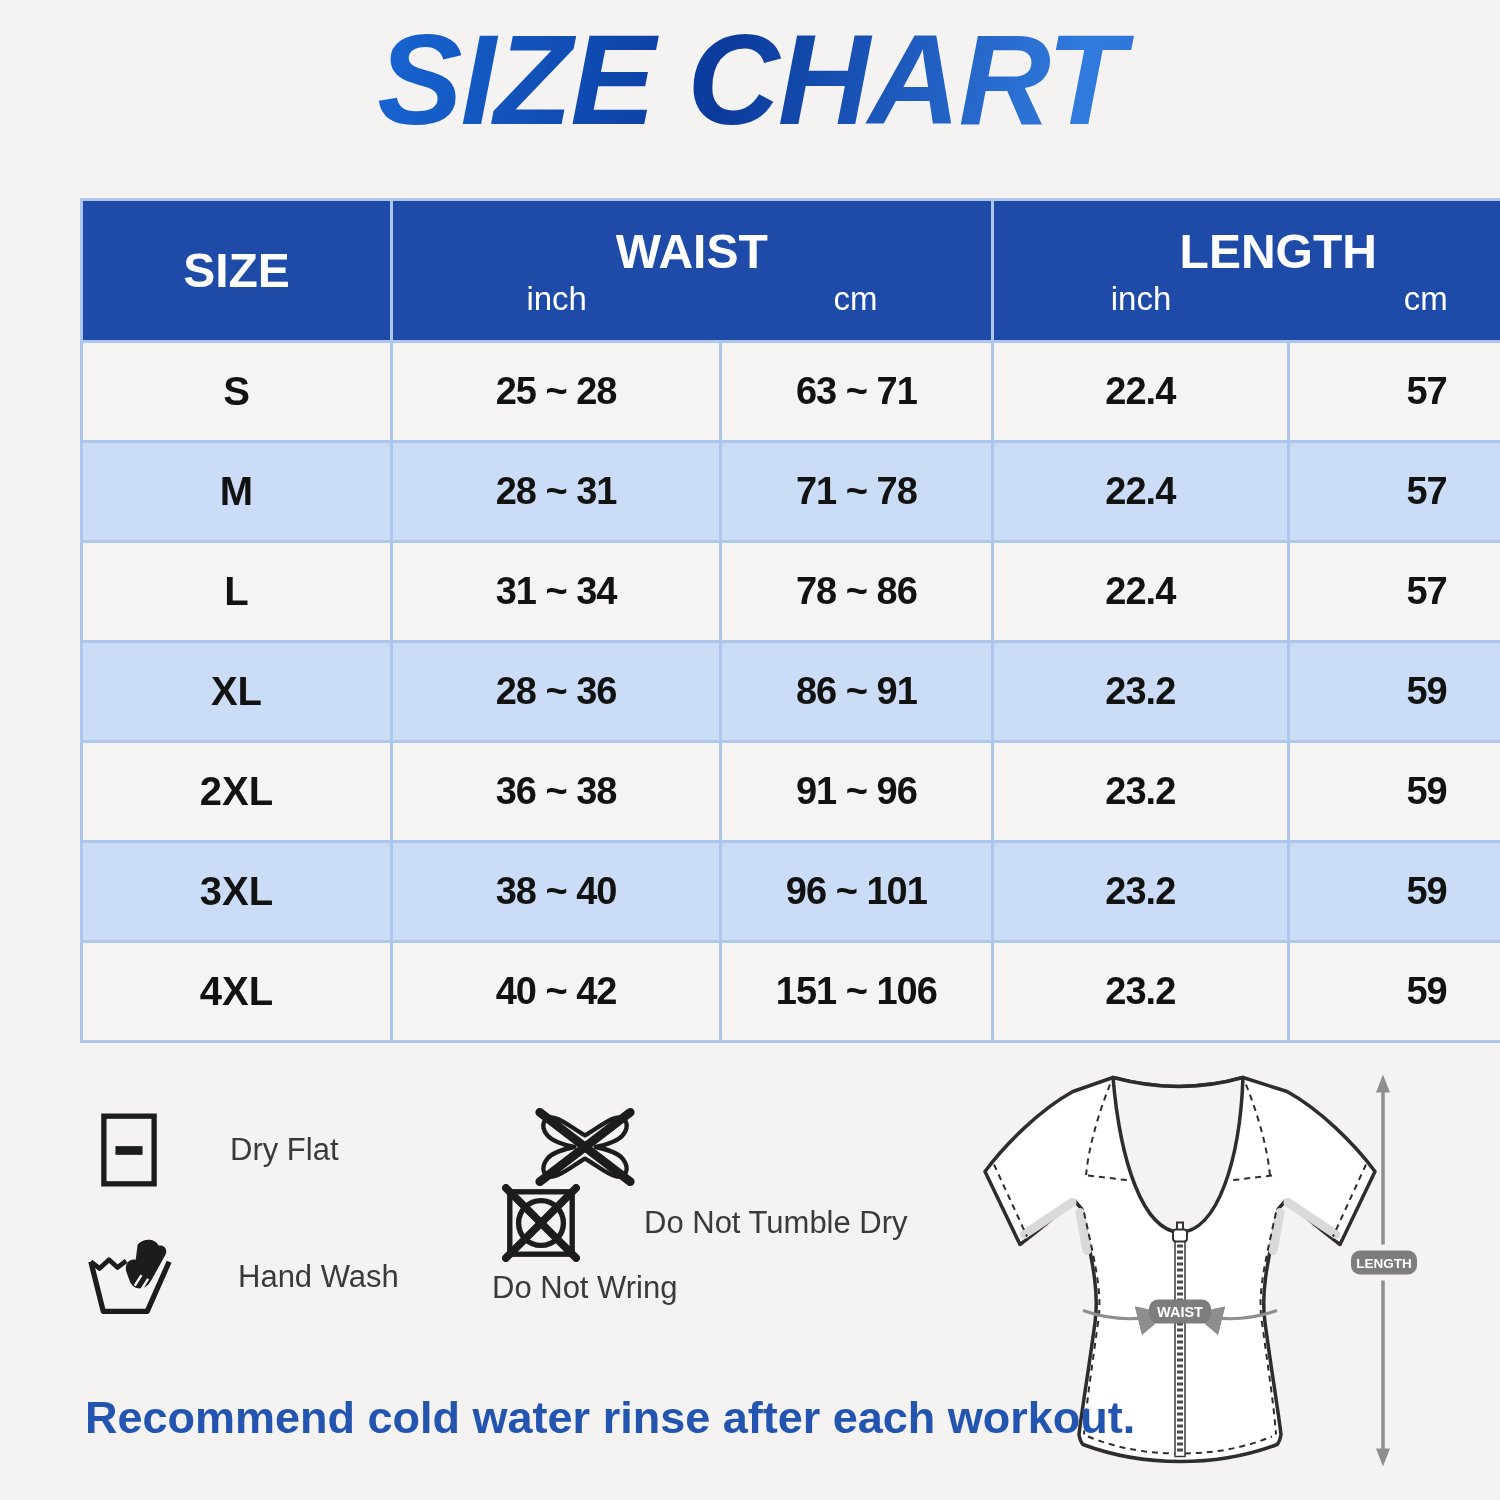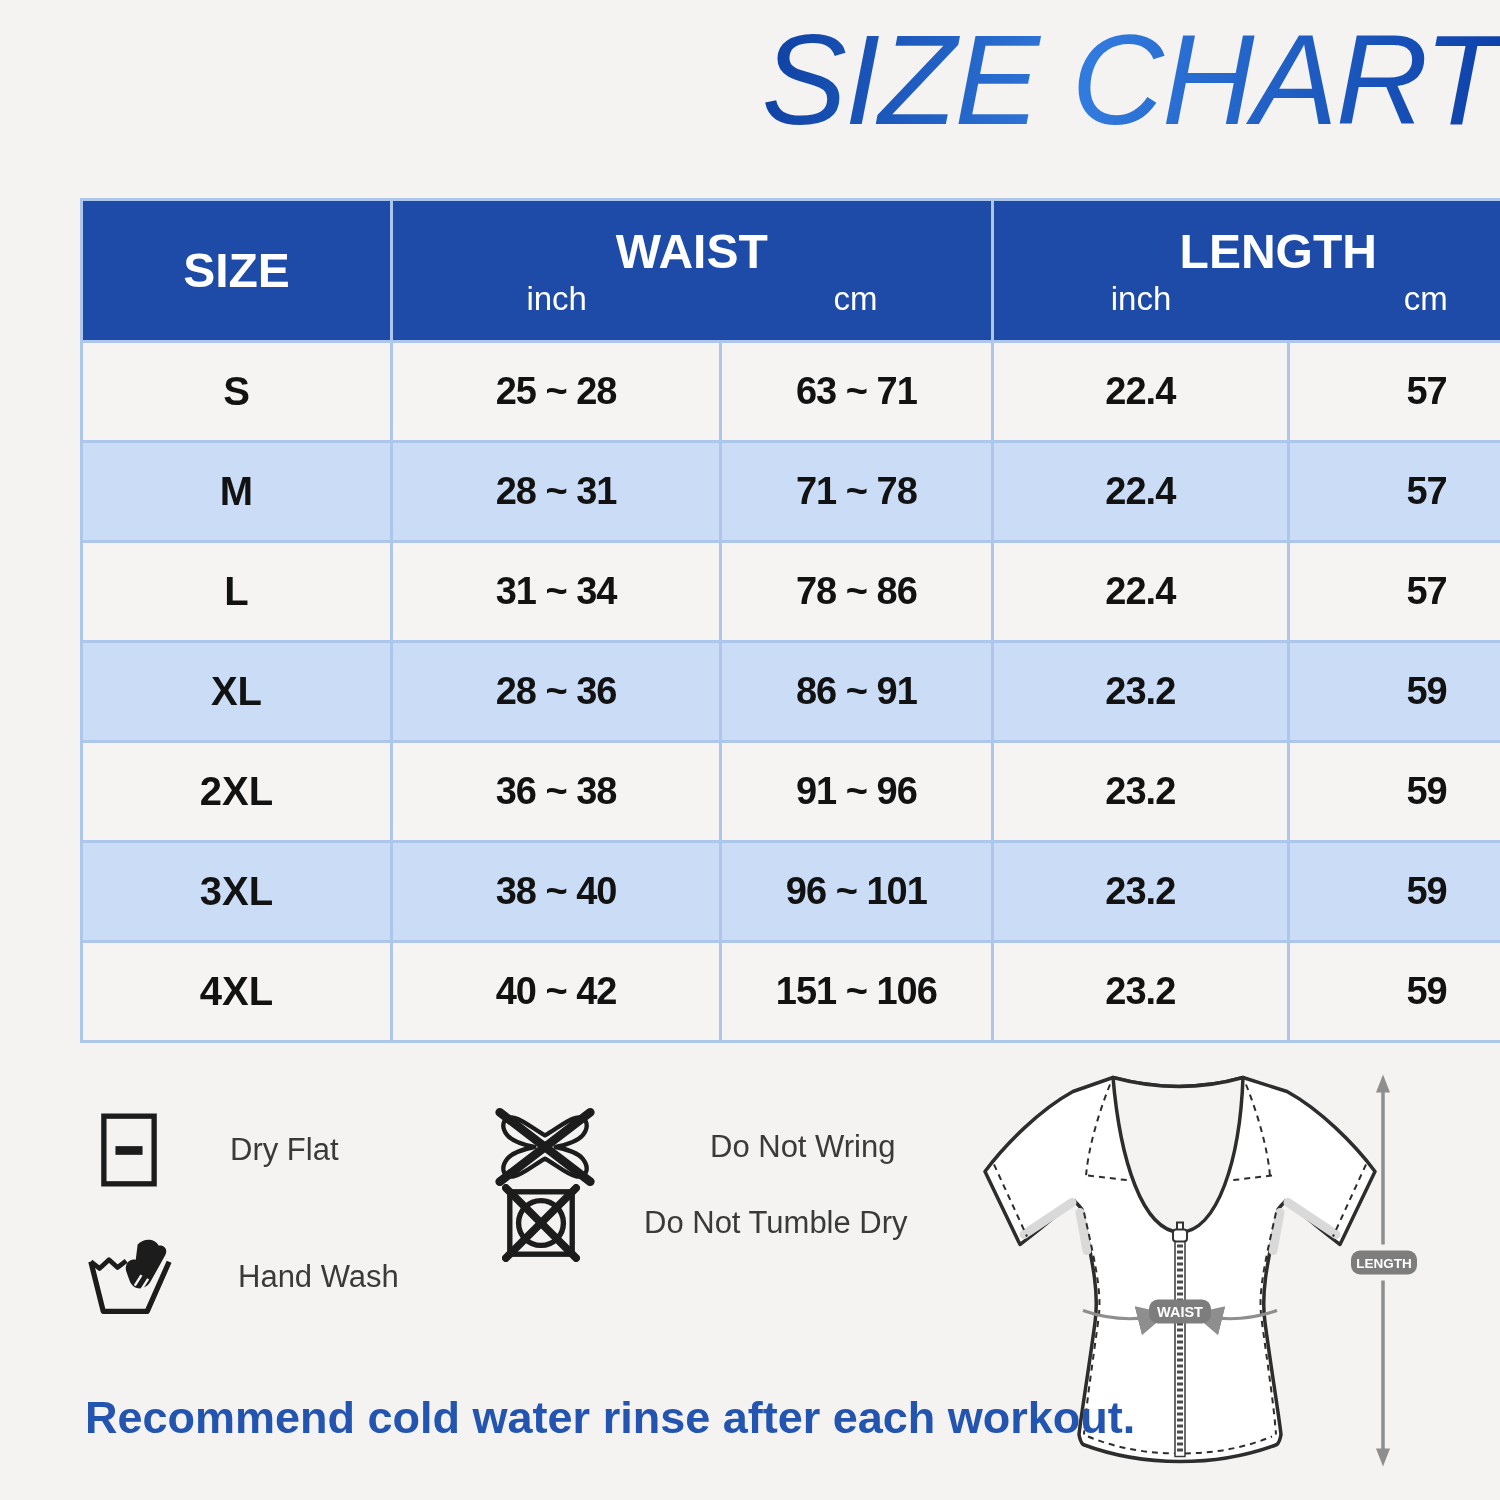--- a/index.html
+++ b/index.html
@@ -5,22 +5,22 @@
   * { margin:0; padding:0; box-sizing:border-box; }
   html,body { background:#e9e9e9; }
   .page {
     position:relative; width:1500px; height:1500px;
     background:#f4f3f1; overflow:hidden;
     font-family:"Liberation Sans", sans-serif;
   }
   
   .title {
     position:absolute; top:6px; left:0; width:100%;
-    text-align:right;
-    font-size:128px; font-weight:normal; font-style:italic;
+    text-align:center;
+    font-size:128px; font-weight:bold; font-style:italic;
     letter-spacing:-2px;
     color:#0d47b5;
     background:linear-gradient(100deg,#0c3ea8 0%,#1763cf 26%,#0a3a9c 48%,#327bde 72%,#0c3fa8 100%);
     -webkit-background-clip:text; background-clip:text;
     -webkit-text-fill-color:transparent;
   }
   
   table.size-table {
     position:absolute; left:80px; top:198px; width:1486px;
     border-collapse:collapse; table-layout:fixed;
@@ -42,21 +42,21 @@
     font-size:38px; font-weight:bold; color:#121212;
     background:#f5f4f2; letter-spacing:-1px;
   }
   .size-table tbody tr:nth-child(even) td { background:#cadcf6; }
   .size-table tbody td.c-size { font-size:40px; letter-spacing:0; }
   
   .care-item { position:absolute; display:flex; align-items:center; }
   .care-item .icon { display:block; flex:none; }
   .care-label { font-size:31px; color:#3a3a3a; white-space:nowrap; }
   .ci-1 { left:100px; top:1112px; gap:72px; }
-  .ci-2 { left:492px; top:1106px; gap:112px; }
+  .ci-2 { left:492px; top:1106px; gap:82px;flex-direction:column; }
   .ci-3 { left:88px;  top:1236px; gap:66px; }
   .ci-4 { left:502px; top:1184px; gap:64px; }
   
   .garment { position:absolute; left:960px; top:1052px; width:480px; height:440px; }
   
   .note {
     position:absolute; left:85px; top:1392px;
     font-size:45px; font-weight:bold; color:#2355b0;
     white-space:nowrap;
   }

